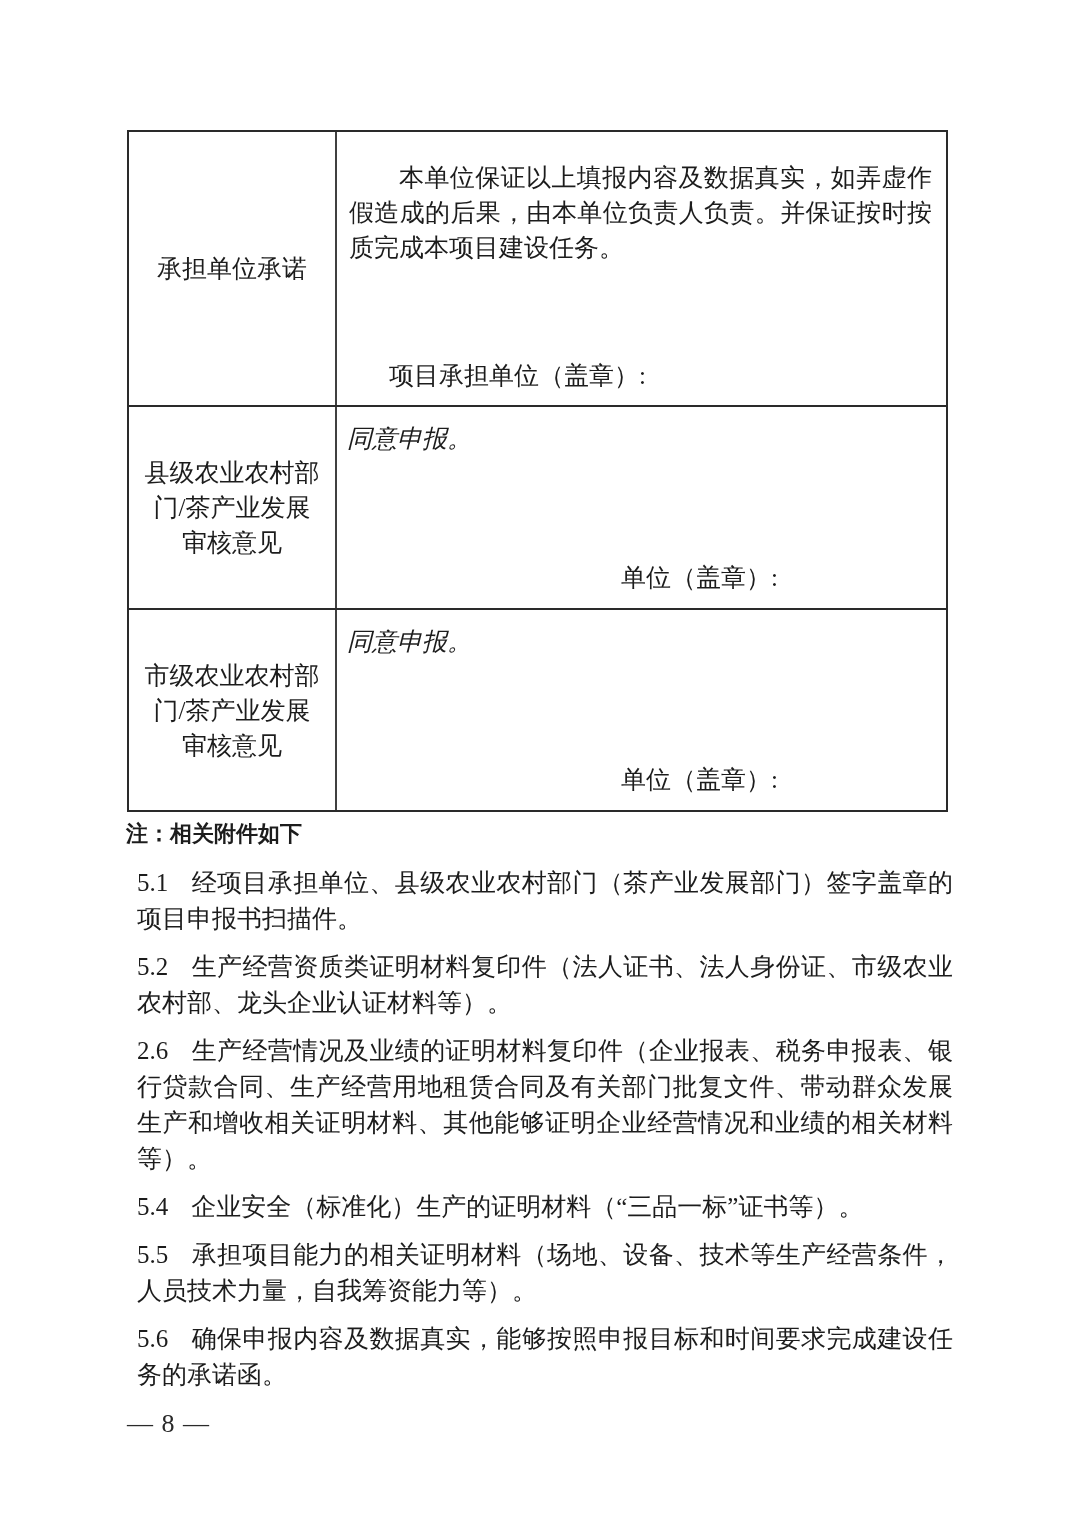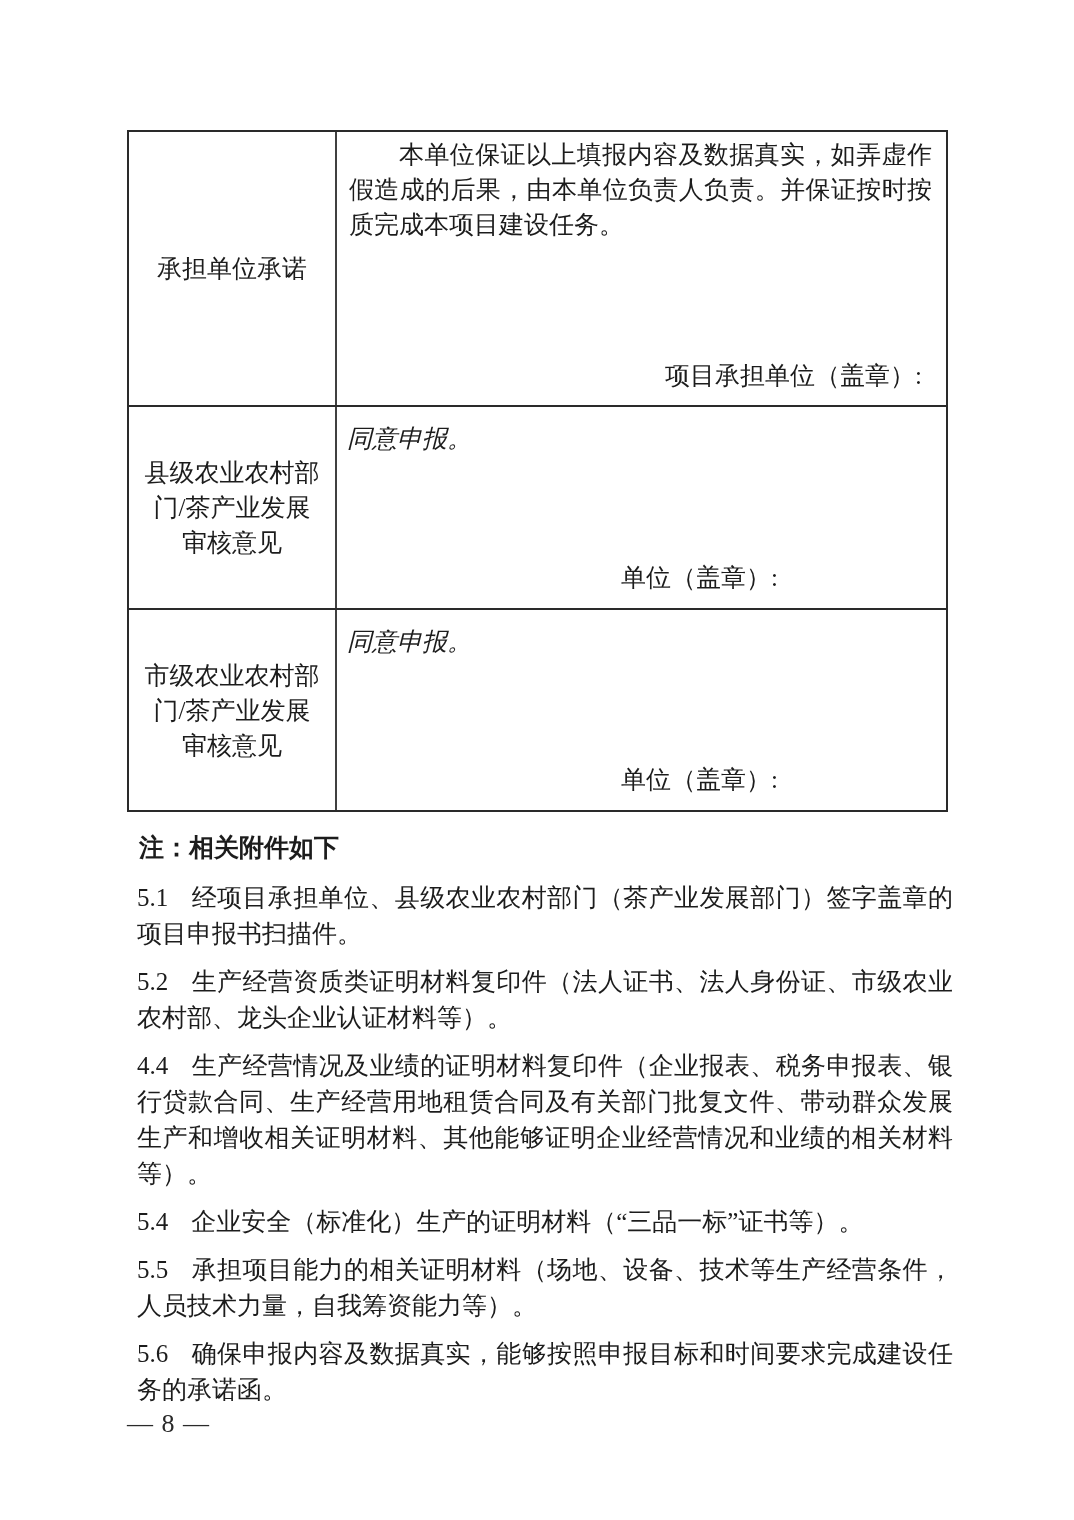--- a/index.html
+++ b/index.html
@@ -29,43 +29,44 @@
   .t-label {
     width: 206px; flex: 0 0 206px;
     border-right: 2px solid #404040;
     display: flex; align-items: center; justify-content: center;
     text-align: center;
     white-space: pre-line;
   }
   .t-body { flex: 1; position: relative; min-width: 0; }
 
   .commit-text {
-    margin: 0; padding: 5px 14px 0 12px;
+    margin: 0; padding: 28px 14px 0 12px;
     text-indent: 2em;
     text-align: justify;
   }
   .sign-line {
     position: absolute; left: 0; right: 0; bottom: 12px;
     display: flex; justify-content: flex-end;
     padding: 0 24px 0 52px;
+    flex-direction: column;
   }
   .agree-text { margin: 0; padding: 14px 0 0 10px; font-style: italic; }
   .seal-line { position: absolute; left: 284px; bottom: 13px; white-space: nowrap; }
 
   
   .notes {
     position: absolute; left: 125px; top: 814px;
     width: 840px;
     font-size: 25px; line-height: 36px;
   }
   .notes-heading {
-    margin: 14px;
+    margin: 1px;
     font-family: "Liberation Sans", "DejaVu Sans", sans-serif;
     font-weight: bold;
-    font-size: 25px; line-height: 38px;
+    font-size: 22px; line-height: 38px;
   }
   .note-item { margin: 12px; text-align: justify; }
   .note-num { display: inline-block; margin-right: 23px; }
 
   
   .page-footer {
     position: absolute; left: 127px; top: 1406px;
     font-size: 26px; line-height: 36px;
     color: #2a2a2a;
     letter-spacing: 1px;
@@ -110,21 +111,21 @@
 
   </div>
 
   <div class="notes">
     <p class="notes-heading">注：相关附件如下</p>
 
     <p class="note-item"><span class="note-num">5.1</span><span>经项目承担单位、县级农业农村部门（茶产业发展部门）签字盖章的项目申报书扫描件。</span></p>
 
     <p class="note-item"><span class="note-num">5.2</span><span>生产经营资质类证明材料复印件（法人证书、法人身份证、市级农业农村部、龙头企业认证材料等）。</span></p>
 
-    <p class="note-item"><span class="note-num">4.4</span><span>生产经营情况及业绩的证明材料复印件（企业报表、税务申报表、银行贷款合同、生产经营用地租赁合同及有关部门批复文件、带动群众发展生产和增收相关证明材料、其他能够证明企业经营情况和业绩的相关材料等）。</span></p>
+    <p class="note-item"><span class="note-num">2.6</span><span>生产经营情况及业绩的证明材料复印件（企业报表、税务申报表、银行贷款合同、生产经营用地租赁合同及有关部门批复文件、带动群众发展生产和增收相关证明材料、其他能够证明企业经营情况和业绩的相关材料等）。</span></p>
 
     <p class="note-item"><span class="note-num">5.4</span><span>企业安全（标准化）生产的证明材料（“三品一标”证书等）。</span></p>
 
     <p class="note-item"><span class="note-num">5.5</span><span>承担项目能力的相关证明材料（场地、设备、技术等生产经营条件，人员技术力量，自我筹资能力等）。</span></p>
 
     <p class="note-item"><span class="note-num">5.6</span><span>确保申报内容及数据真实，能够按照申报目标和时间要求完成建设任务的承诺函。</span></p>
 
   </div>
 
   <div class="page-footer">— 8 —</div>

